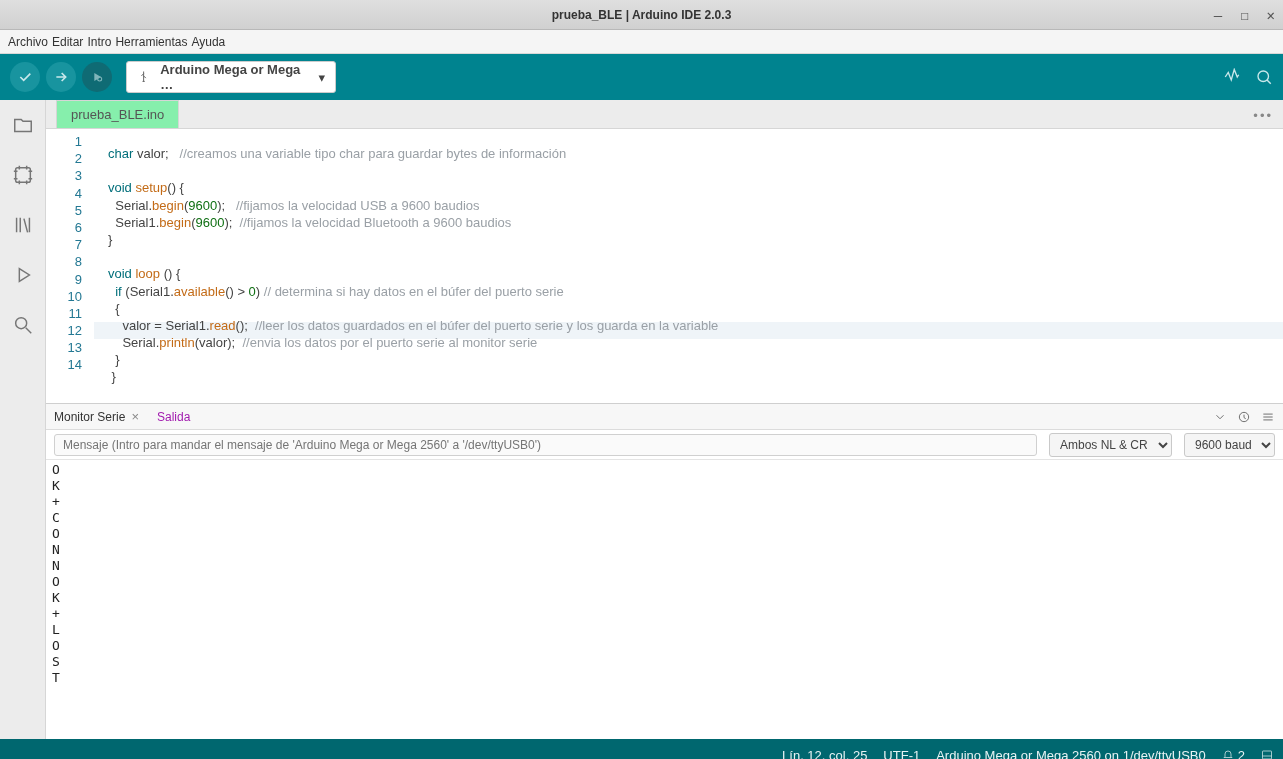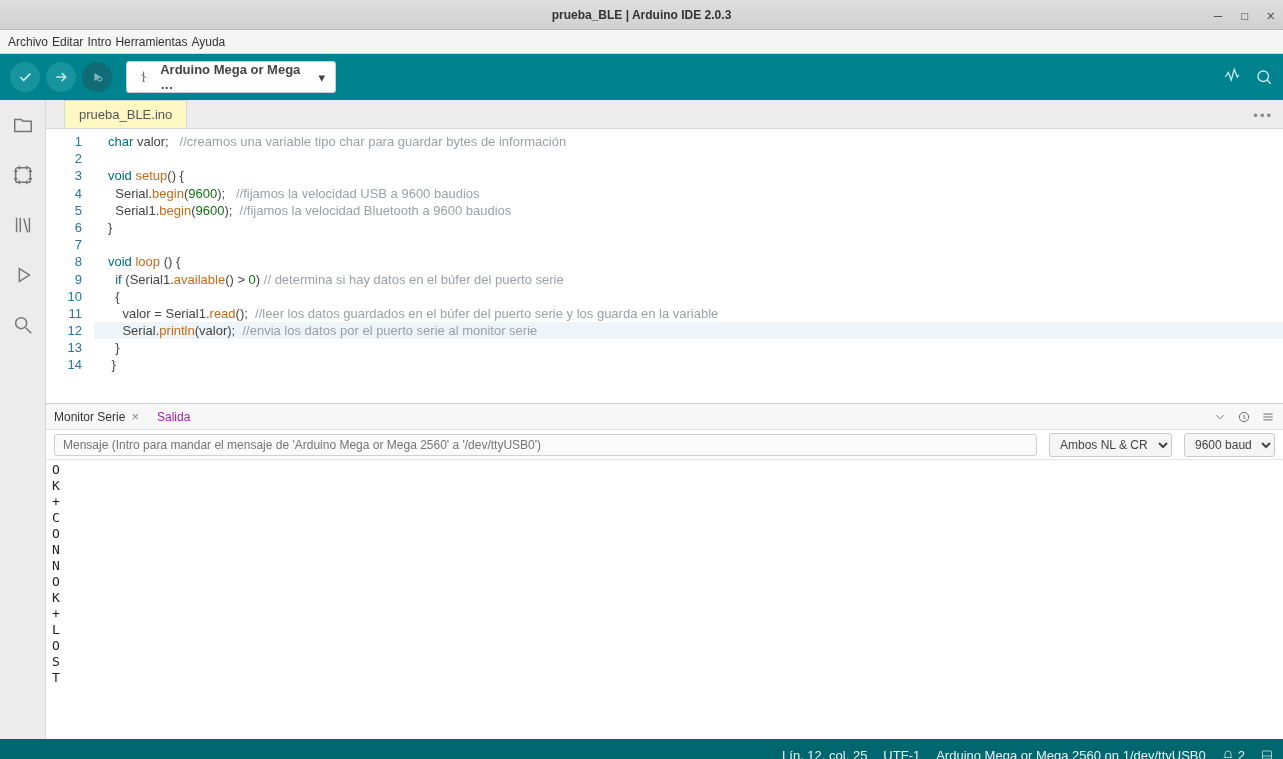--- a/index.html
+++ b/index.html
@@ -17,26 +17,26 @@
 .board-sel{height:32px;background:#fff;border:1px solid #ccc;border-radius:3px;margin-left:8px;display:flex;align-items:center;padding:0 10px;gap:10px;width:210px;color:#444;font-size:13px}
 .board-sel .usb{width:14px;height:14px}
 .board-sel .caret{margin-left:auto}
 .tb-right{margin-left:auto;display:flex;gap:14px;align-items:center}
 .tb-right svg{width:18px;height:18px;stroke:#c9e8eb;fill:none}
 .main{display:flex;height:calc(100% - 30px - 24px - 46px - 20px)}
 .sidebar{width:46px;background:#ececec;display:flex;flex-direction:column;align-items:center;padding-top:14px;gap:28px;border-right:1px solid #d6d6d6}
 .sidebar svg{width:22px;height:22px;stroke:#767676;fill:none;stroke-width:1.6}
 .editor-area{flex:1;display:flex;flex-direction:column;min-width:0}
 .tabs{height:32px;background:#ececec;display:flex;align-items:flex-end;position:relative;border-bottom:1px solid #d6d6d6}
-.tab{height:28px;background:#fef9c3;border:1px solid #d6d6d6;border-bottom:none;padding:0 14px;display:flex;align-items:center;font-size:12px;color:#555;margin-left:18px}
+.tab{height:28px;background:#86efac;border:1px solid #d6d6d6;border-bottom:none;padding:0 14px;display:flex;align-items:center;font-size:12px;color:#555;margin-left:10px}
 .tabs .more{position:absolute;right:10px;top:8px;color:#888;letter-spacing:2px}
 .code{flex:0 0 274px;display:flex;font-family:Consolas,Menlo,monospace;font-size:13px;line-height:17.2px;overflow:hidden;background:#fff}
 .gutter{width:48px;border-left:0;text-align:right;padding:4px 12px 0 0;color:#237893;background:#fff}
 .gutter div{height:17.2px}
-.codelines{flex:1;padding:4px 0 0 14px;position:relative;white-space:pre}
+.codelines{flex:1;padding:16px 0 0 14px;position:relative;white-space:pre}
 .codelines .ln{height:17.2px}
 .codelines .hl{position:absolute;left:0;right:0;height:17.2px;background:#eff4f8;z-index:0}
 .codelines .ln>span{position:relative;z-index:1}
 .k{color:#006e7a}.t{color:#006e7a}.fn{color:#c36b17}.id{color:#444}.p{color:#444}.n{color:#0f6f13}.c{color:#9aa0a6}
 .panel{border-top:1px solid #cfcfcf}
 .panel-tabs{height:26px;background:#f7f7f7;display:flex;align-items:center;padding:0 8px;gap:18px;border-bottom:1px solid #dcdcdc;position:relative}
 .panel-tabs .pt{font-size:12px;color:#a21caf}
 .panel-tabs .pt.active{color:#333}
 .panel-tabs .x{color:#888;font-size:13px;margin-left:-12px}
 .panel-tabs .pr{position:absolute;right:8px;display:flex;gap:10px;align-items:center}

